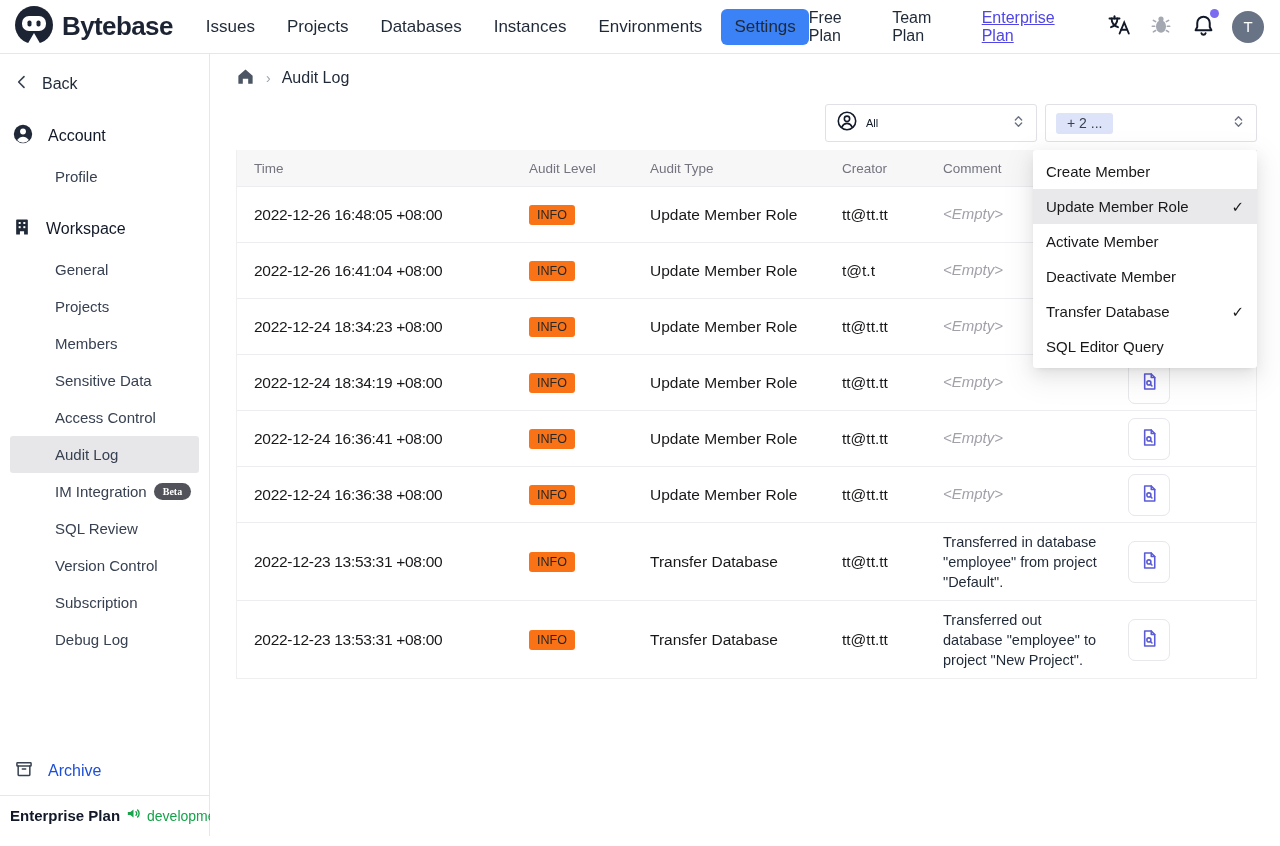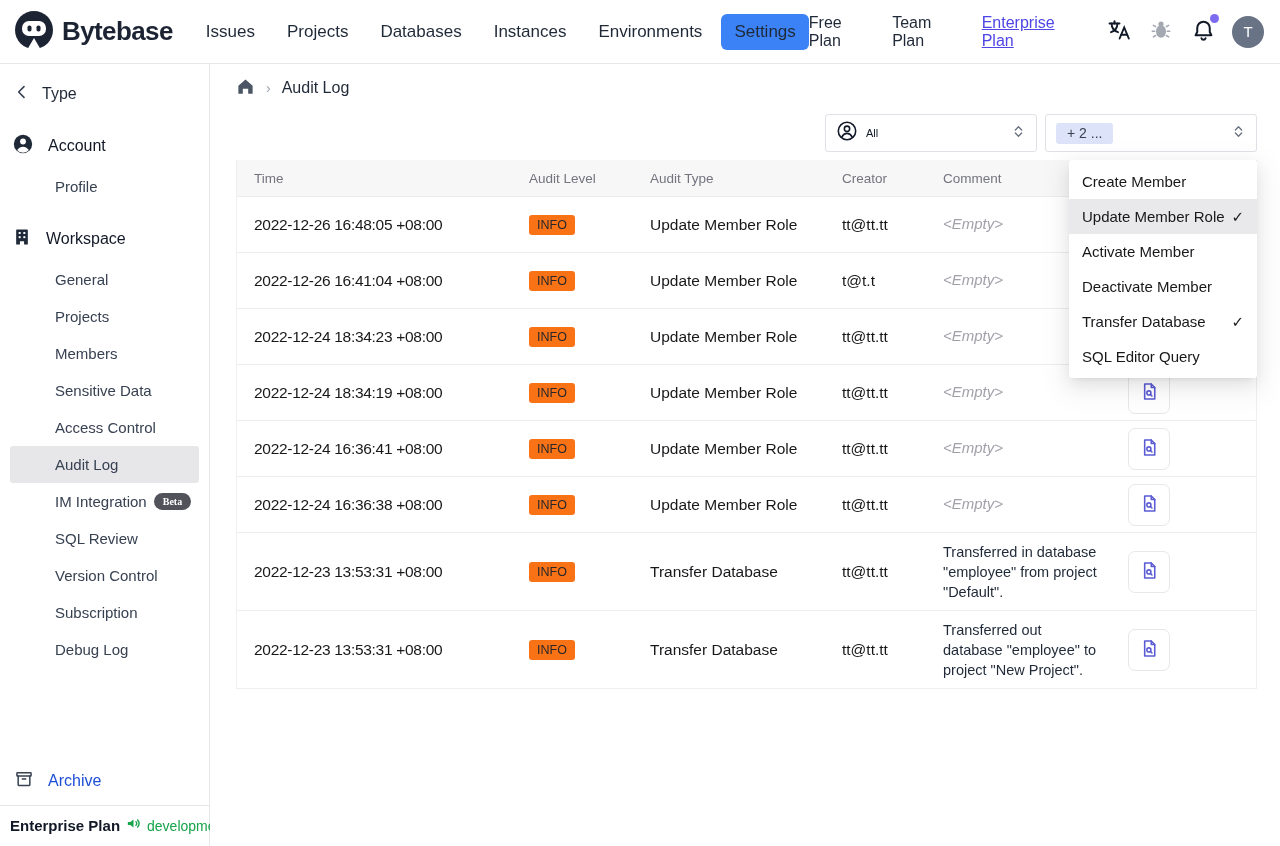--- a/index.html
+++ b/index.html
@@ -1,20 +1,20 @@
 <!DOCTYPE html>
 <html><head>
 <meta charset="utf-8">
 <style>
   * { margin:0; padding:0; box-sizing:border-box; }
   html,body { width:1280px; height:846px; overflow:hidden; background:#fff;
     font-family:"Liberation Sans","DejaVu Sans",sans-serif; color:#1f2937; }
 
   
-  .navbar { height:64px; display:flex; align-items:center; justify-content:space-between;
+  .navbar { height:54px; display:flex; align-items:center; justify-content:space-between;
     padding:0 16px 0 14px; border-bottom:1px solid #e5e7eb; background:#fff; }
   .nav-left { display:flex; align-items:center; }
   .brand { display:flex; align-items:center; gap:8px; margin-right:20px; cursor:pointer; }
   .brand-text { font-size:26px; font-weight:700; color:#1c2434; letter-spacing:-0.6px; }
   .nav-items { display:flex; align-items:center; gap:6px; }
   .nav-link { font-size:17px; color:#1f2937; padding:8px 13px; border-radius:6px; cursor:pointer; white-space:nowrap; }
   .nav-link.active { background:#3b82f6; }
   .nav-right { display:flex; align-items:center; gap:14px; }
   .plan-text { font-size:16px; color:#1f2937; }
   .plan-link { font-size:16px; color:#4f46e5; text-decoration:underline; cursor:pointer; }
@@ -70,21 +70,21 @@
   .td-level { padding-left:0; }
   .level-badge { display:inline-block; background:#f97316; border-radius:3px; padding:3px 8px;
     font-size:12.5px; color:#27272a; margin-left:8px; }
   .td-comment { font-size:14.5px; line-height:1.38; padding:8px 6px 8px 8px; color:#1f2937; }
   .td-comment.empty { font-style:italic; color:#a1a1aa; font-size:15px; }
   .td-action { padding-left:20px; }
   .doc-btn { width:42px; height:42px; border:1px solid #e7e7ec; border-radius:7px; background:#fff;
     display:flex; align-items:center; justify-content:center; cursor:pointer; }
 
   
-  .type-menu { position:absolute; top:96px; right:23px; width:188px; background:#fff; border-radius:3px;
+  .type-menu { position:absolute; top:96px; right:23px; width:224px; background:#fff; border-radius:3px;
     box-shadow:0 3px 6px -4px rgba(0,0,0,.12), 0 6px 16px 0 rgba(0,0,0,.08), 0 9px 28px 8px rgba(0,0,0,.05);
     padding:4px 0; z-index:50; }
   .menu-item { height:35px; display:flex; align-items:center; justify-content:space-between;
     padding:0 13px; font-size:15px; color:#18181b; cursor:pointer; }
   .menu-item.highlighted { background:#e9e9eb; }
   .check { font-size:15px; font-weight:700; color:#18181b; }
 </style>
 </head>
 <body>
 
@@ -156,21 +156,21 @@
 
 <div class="body-wrap">
 
   <aside class="sidebar">
     <div class="back-row">
       <span>
         <svg width="16" height="16" viewBox="0 0 24 24" fill="none" stroke="#374151" stroke-width="2.4" stroke-linecap="round" stroke-linejoin="round">
           <path d="M15 4 L7 12 L15 20"></path>
         </svg>
       </span>
-      <span>Type</span>
+      <span>Back</span>
     </div>
 
     <div class="section">
       <div class="section-header">
         <span>
           <svg width="22" height="22" viewBox="0 0 24 24">
             <circle cx="12" cy="12" r="10" fill="#1f2937"></circle>
             <circle cx="12" cy="9.3" r="3.2" fill="#ffffff"></circle>
             <path d="M5.6 18.6 a8.2 8.2 0 0 0 12.8 0 C16.6 16.1 14.4 14.9 12 14.9 S7.4 16.1 5.6 18.6 Z" fill="#ffffff"></path>
           </svg>

